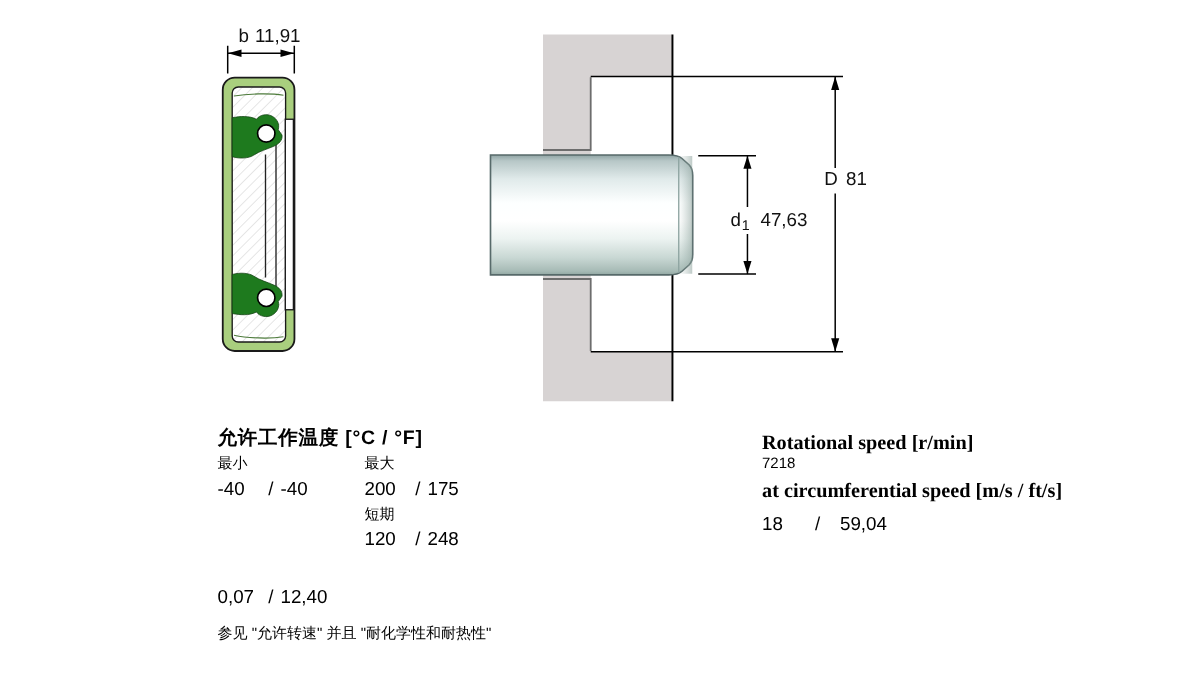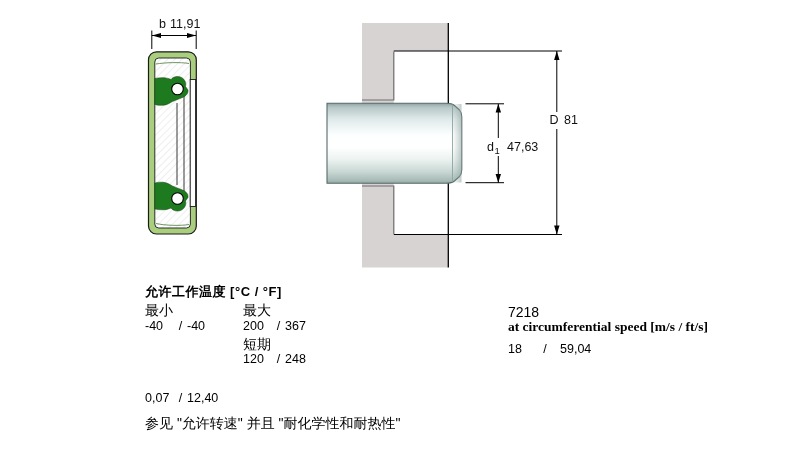--- a/index.html
+++ b/index.html
@@ -4,21 +4,21 @@
 <style>
   html,body{margin:0;padding:0;background:#fff;}
   #page{position:relative;width:800px;height:450px;background:#ffffff;overflow:hidden;
         font-family:"Liberation Sans",sans-serif;color:#000;}
   svg{position:absolute;left:0;top:0;}
   .dim-text{font-family:"Liberation Sans",sans-serif;font-size:12.5px;fill:#111;}
   .dim-sub{font-family:"Liberation Sans",sans-serif;font-size:9.5px;fill:#111;}
   .abs{position:absolute;white-space:nowrap;}
   .cjk-title{font-weight:700;font-size:13px;letter-spacing:.5px;}
   .en-title{font-family:"Liberation Serif",serif;font-weight:700;font-size:13.5px;}
-  .val{font-size:14px;}
+  .val{font-size:10px;}
   .vrow{display:flex;font-size:12.5px;}
   .num1{display:inline-block;min-width:29px;}
   .slash{display:inline-block;width:13px;text-align:center;}
 </style>
 </head>
 <body>
 
 <div id="page">
 
   <svg width="800" height="450" viewBox="0 0 800 450">
@@ -126,38 +126,39 @@
   <div class="abs val" style="left:243px;top:302px;">最大</div>
 
   <div class="abs vrow" style="left:145px;top:319px;">
     <span class="num1">-40</span>
     <span class="slash">/</span>
     <span>-40</span>
   </div>
   <div class="abs vrow" style="left:243px;top:319px;">
     <span class="num1">200</span>
     <span class="slash">/</span>
-    <span>367</span>
+    <span>175</span>
   </div>
 
   <div class="abs val" style="left:243px;top:336px;">短期</div>
   <div class="abs vrow" style="left:243px;top:352px;">
     <span class="num1">120</span>
     <span class="slash">/</span>
     <span>248</span>
   </div>
 
   <div class="abs vrow" style="left:145px;top:391px;justify-content:flex-end;">
     <span class="num1">0,07</span>
     <span class="slash">/</span>
     <span>12,40</span>
   </div>
 
   <div class="abs val" style="left:145px;top:415px;">参见 "允许转速" 并且 "耐化学性和耐热性"</div>
 
+  <div class="abs en-title" style="left:508px;top:287px;">Rotational speed [r/min]</div>
   <div class="abs val" style="left:508px;top:304px;">7218</div>
   <div class="abs en-title" style="left:508px;top:319px;">at circumferential speed [m/s / ft/s]</div>
   <div class="abs vrow" style="left:508px;top:342px;">
     <span class="num1" style="min-width:30px;">18</span>
     <span class="slash" style="width:14px;">/</span>
     <span style="margin-left:8px;">59,04</span>
   </div>
 
 </div>
 

